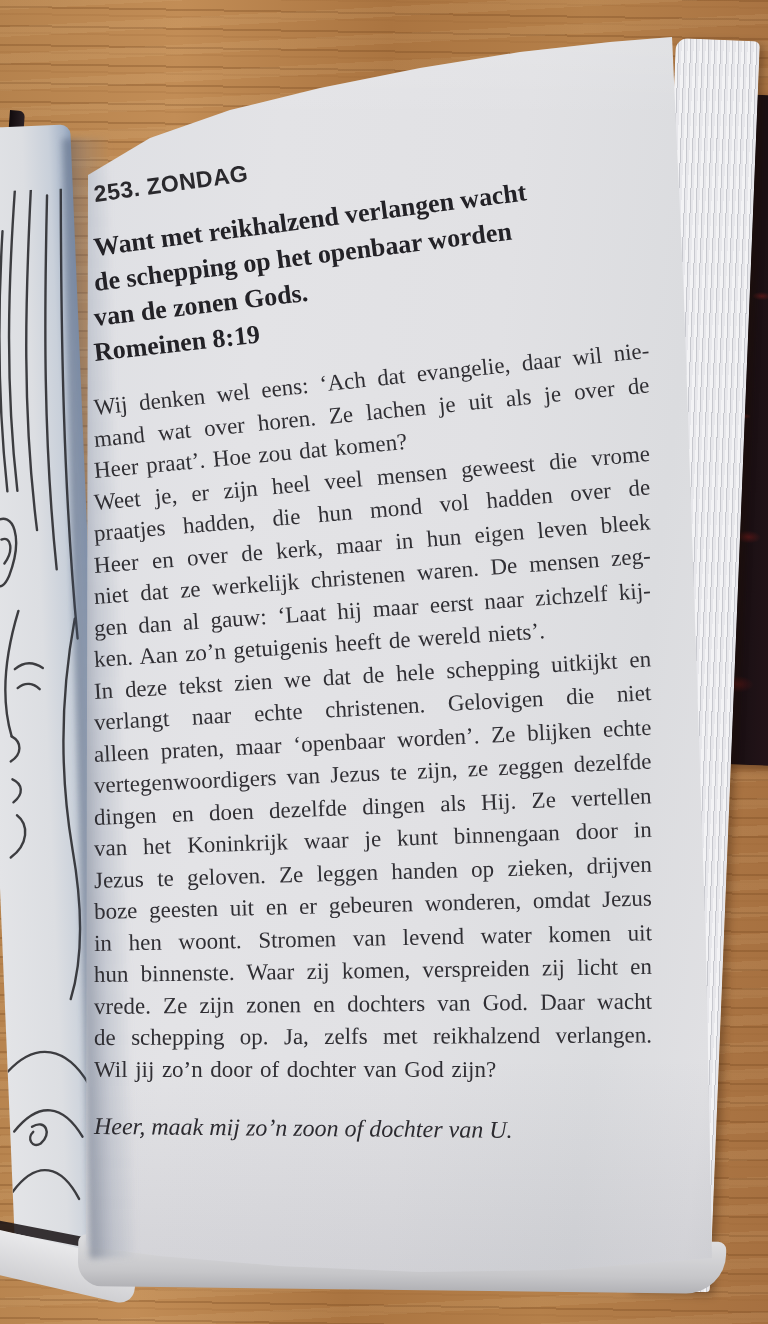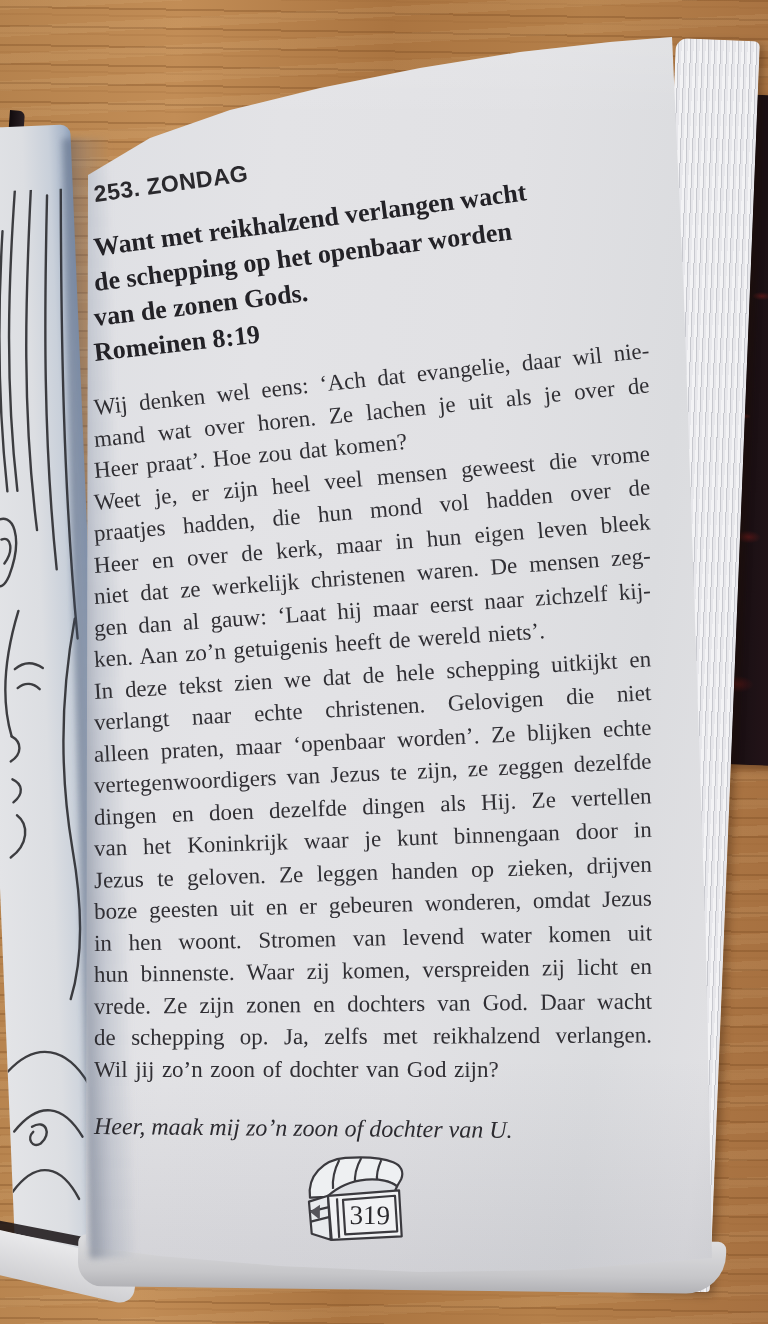--- a/index.html
+++ b/index.html
@@ -158,37 +158,19 @@
         <div class="body-line tilt" style="transform: rotate(-2.8deg);">alleen praten, maar ‘openbaar worden’. Ze blijken echte</div>
         <div class="body-line tilt" style="transform: rotate(-2.52deg);">vertegenwoordigers van Jezus te zijn, ze zeggen dezelfde</div>
         <div class="body-line tilt" style="transform: rotate(-2.23deg);">dingen en doen dezelfde dingen als Hij. Ze vertellen</div>
         <div class="body-line tilt" style="transform: rotate(-1.96deg);">van het Koninkrijk waar je kunt binnengaan door in</div>
         <div class="body-line tilt" style="transform: rotate(-1.67deg);">Jezus te geloven. Ze leggen handen op zieken, drijven</div>
         <div class="body-line tilt" style="transform: rotate(-1.39deg);">boze geesten uit en er gebeuren wonderen, omdat Jezus</div>
         <div class="body-line tilt" style="transform: rotate(-1.11deg);">in hen woont. Stromen van levend water komen uit</div>
         <div class="body-line tilt" style="transform: rotate(-0.83deg);">hun binnenste. Waar zij komen, verspreiden zij licht en</div>
         <div class="body-line tilt" style="transform: rotate(-0.54deg);">vrede. Ze zijn zonen en dochters van God. Daar wacht</div>
         <div class="body-line tilt" style="transform: rotate(-0.26deg);">de schepping op. Ja, zelfs met reikhalzend verlangen.</div>
-        <div class="body-line tilt short" style="transform: rotate(0.02deg);">Wil jij zo’n zoon of dochter van God zijn?</div>
+        <div class="body-line tilt short" style="transform: rotate(0.02deg);">Wil jij zo’n door of dochter van God zijn?</div>
       </div>
 
     <div class="prayer tilt" style="transform: rotate(0.53deg);">Heer, maak mij zo’n zoon of dochter van U.</div>
   </div>
 
-  <div class="chest-wrap">
-    <svg width="116" height="92" viewBox="0 0 116 92">
-      <g stroke="#3b3a3f" stroke-width="2.2" stroke-linejoin="round">
-        <path d="M12 48 C 9 26, 25 10, 47 8 C 67 6.5, 85 8, 95 12 C 103 15, 106 22, 103 29 L 99 36 C 87 27, 57 27, 38 46 L 29 47 Z" fill="#eef0f2"></path>
-        <path d="M 41 10 C 36 20, 34 29, 35 39" fill="none"></path>
-        <path d="M 63 8 C 58 17, 56 26, 57 35" fill="none"></path>
-        <path d="M 83 10 C 80 17, 78 24, 79 31" fill="none"></path>
-        <path d="M 29 47 C 52 25, 87 26, 99 36 L 96 43 L 32 52 Z" fill="#dfe1e5"></path>
-        <path d="M 11 52 L 30 46 L 33 90 L 14 84 Z" fill="#e8eaed"></path>
-        <path d="M 12 62 L 32 57 M 13 72 L 32 67" fill="none"></path>
-        <path d="M 22 55 L 12 62 L 22 70 Z" fill="#55545a" stroke="none"></path>
-        <path d="M 30 46 L 101 40 L 104 86 L 34 90 Z" fill="#f1f2f4"></path>
-        <path d="M 39 48.5 L 41.5 88" fill="none"></path>
-        <path d="M 45 50 L 97 45.5 L 99.5 81 L 47.5 84.5 Z" fill="none"></path>
-      </g>
-      <text x="72" y="74" text-anchor="middle">319</text>
-    </svg>
-  </div>
 </div>
 
 </body></html>

